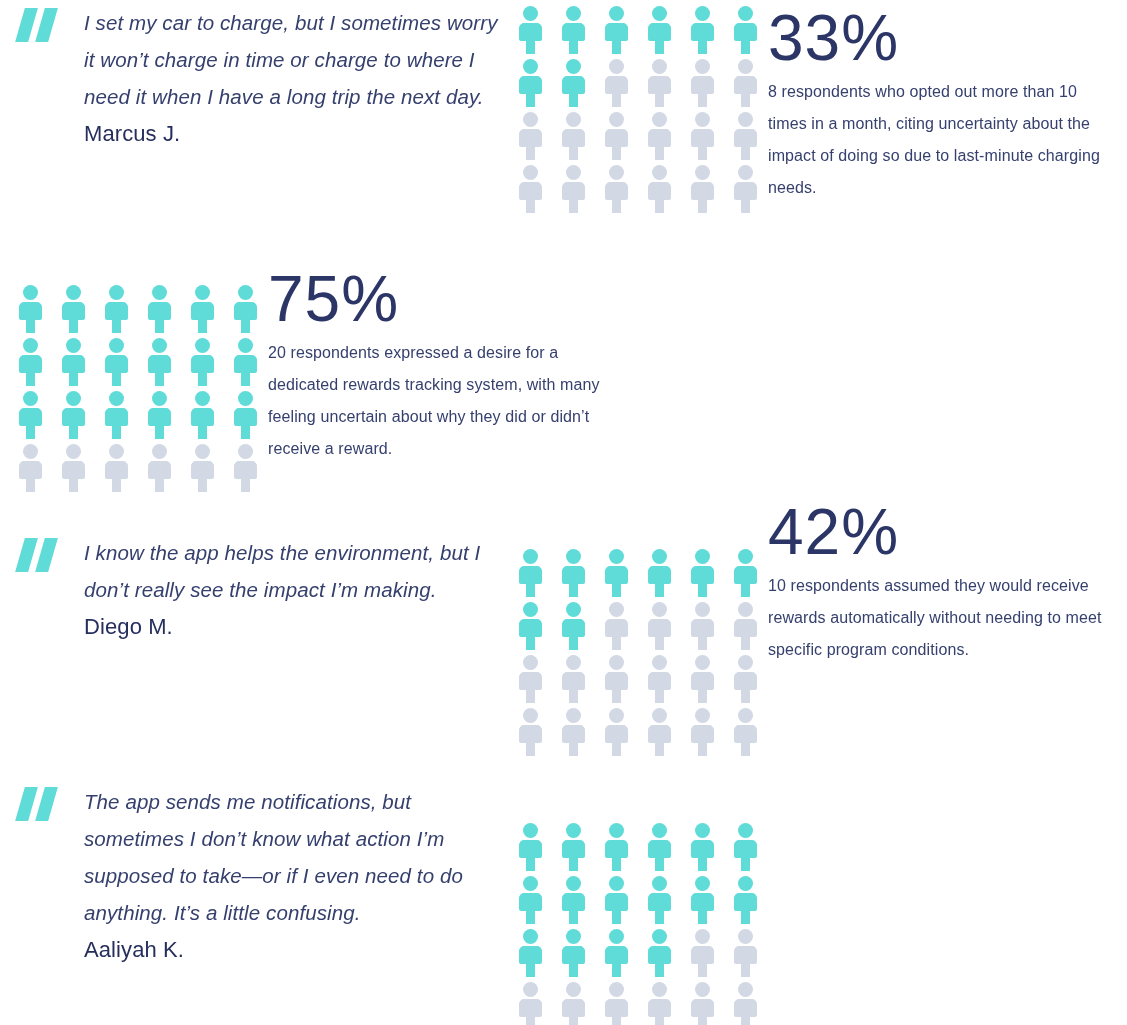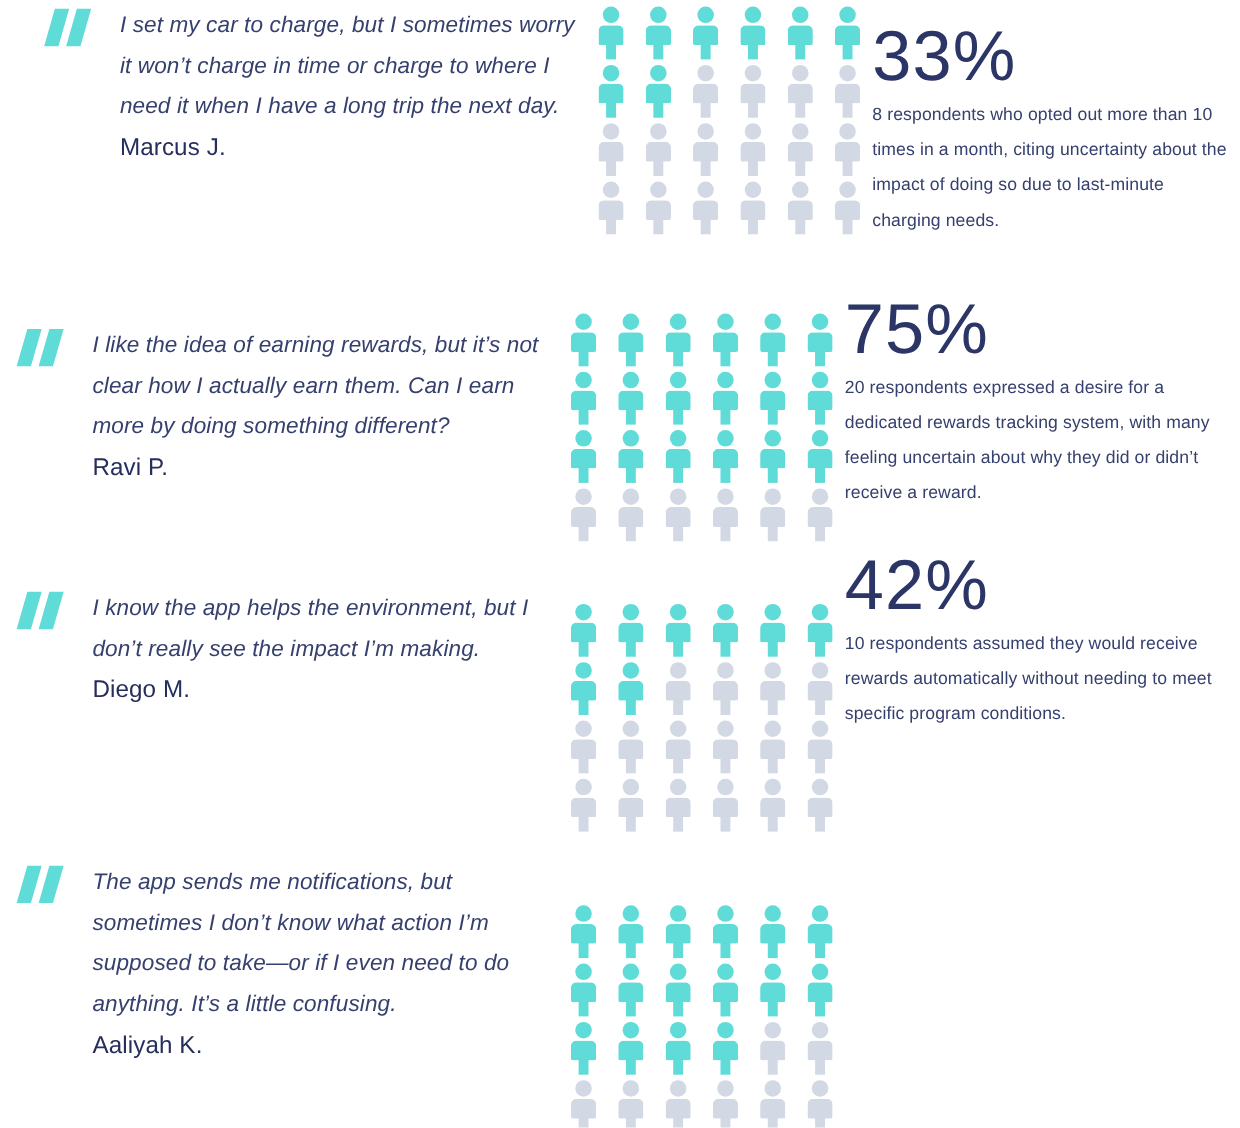--- a/index.html
+++ b/index.html
@@ -163,31 +163,31 @@
   }
 
   .stat-desc {
     font-size: 16px;
     line-height: 32px;
     color: #36406e;
     letter-spacing: 0.1px;
     max-width: 352px;
   }
 
-  .row-1 .stat-col { padding-top: 2px; margin-top: 13px; }
+  .row-1 .stat-col { padding-top: 2px; }
   .row-2 .stat-col { padding-top: 8px; }
   .row-3 .stat-col { padding-top: 2px; }
   .row-4 .stat-col { padding-top: 48px; }
 
   .row-1 .picto-col { padding-top: 6px; }
   .row-2 .picto-col { padding-top: 30px; }
   .row-3 .picto-col { padding-top: 55px; }
   .row-4 .picto-col { padding-top: 58px; }
 
-  .row-1 .quote-col { padding-top: 4px; margin-left: 25px; }
+  .row-1 .quote-col { padding-top: 4px; }
   .row-2 .quote-col { padding-top: 40px; }
   .row-3 .quote-col { padding-top: 40px; }
   .row-4 .quote-col { padding-top: 18px; }
 </style>
 </head>
 <body>
 
 <div class="board">
 
   <div class="row row-1">
@@ -327,32 +327,20 @@
           </span>
         </div>
     </div>
     <div class="stat-col">
       <div class="stat-pct">33%</div>
       <div class="stat-desc">8 respondents who opted out more than 10 times in a month, citing uncertainty about the impact of doing so due to last-minute charging needs.</div>
     </div>
   </div>
 
   <div class="row row-2">
-    <div class="quote-col">
-      <div class="quote-inner">
-        <span class="quote-mark">
-          <i class="b1"></i>
-            <i class="b2"></i>
-        </span>
-        <div class="quote-text">
-          <div class="quote-body">I like the idea of earning rewards, but it’s not clear how I actually earn them. Can I earn more by doing something different?</div>
-          <div class="quote-author">Ravi P.</div>
-        </div>
-      </div>
-    </div>
     <div class="picto-col">
       <div class="picto-grid">
           <span class="figure on">
             <span class="head"></span>
             <span class="torso"></span>
             <span class="legs"></span>
           </span>
           <span class="figure on">
             <span class="head"></span>
             <span class="torso"></span>

